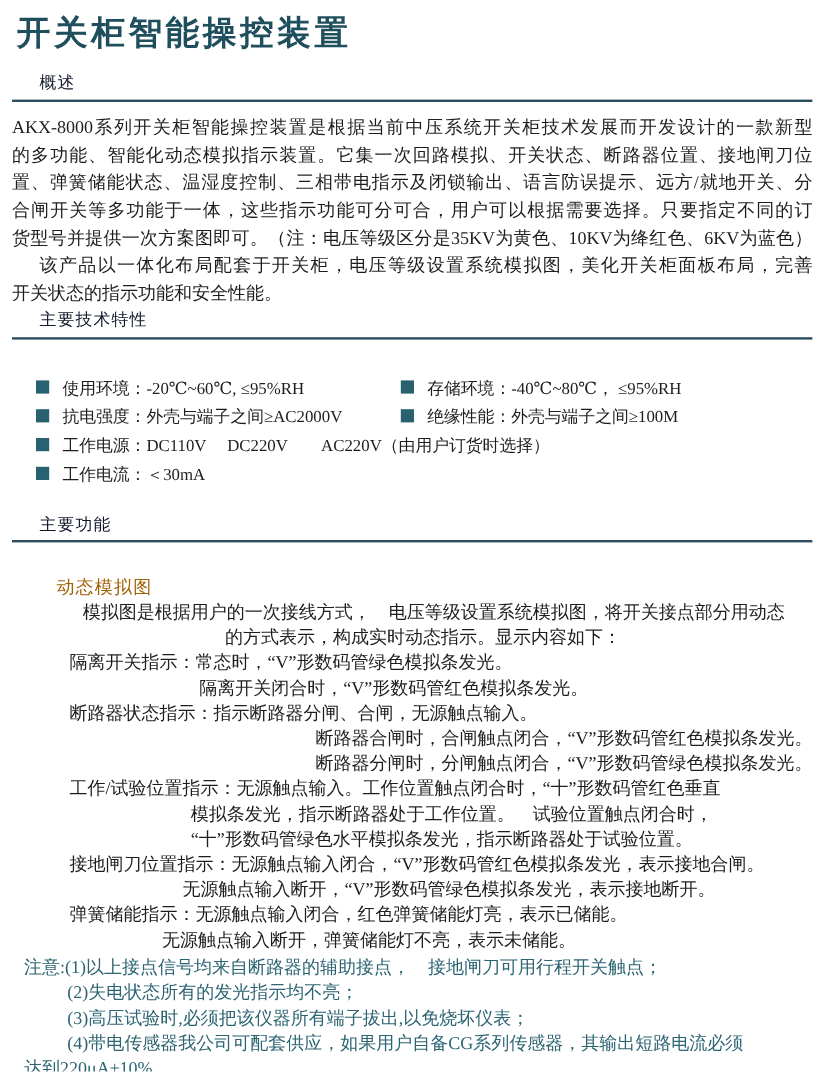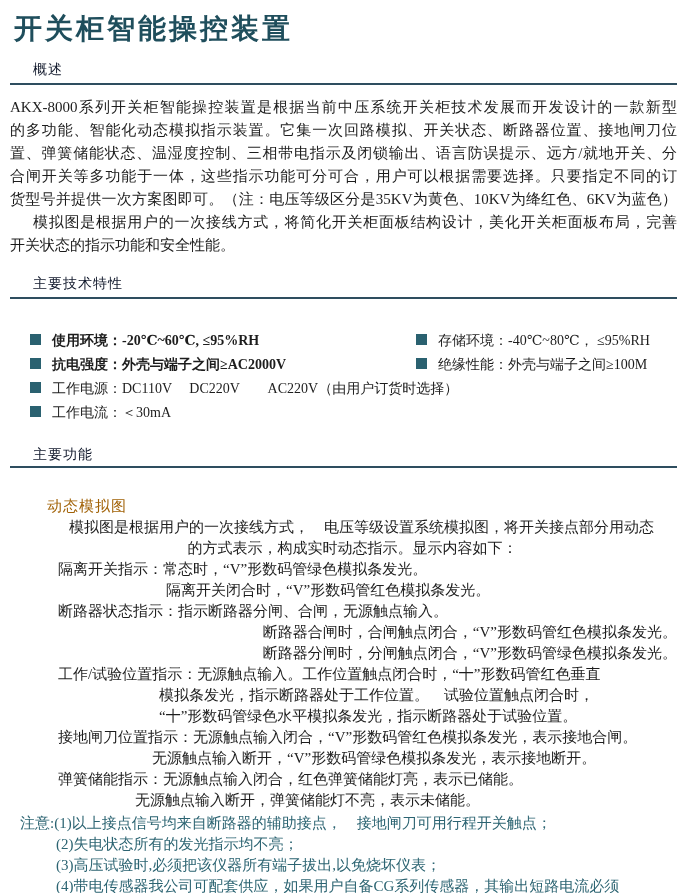--- a/index.html
+++ b/index.html
@@ -15,32 +15,32 @@
     font-size:28px;font-weight:bold;letter-spacing:3px;
     color:#1f4e5c;line-height:38px;
   }
 
   .section-head{
     margin-top:13px;
     border-bottom:2px solid #2e4d5f;
     padding:0 0 5px 23px;
     color:#0f172a;font-size:14px;letter-spacing:1px;line-height:17px;
   }
-  .section-head.tech{margin-top:18px;}
+  .section-head.tech{margin-top:2px;}
   .section-head.func{margin-top:21px;padding-bottom:3px;}
 
   .para{margin-top:11px;font-size:15px;line-height:23px;}
   .para .line{white-space:normal;}
   .para .line.j{text-align:justify;text-align-last:justify;}
   .para .line.ind2{padding-left:23px;}
 
   .tech-list{margin:30px 0 0 20px;font-size:14px;line-height:24px;}
   .trow{white-space:nowrap;}
   .titem{display:inline-block;}
-  .titem.w{width:386px;font-weight:bold;}
+  .titem.w{width:304px;}
   .sq{
     display:inline-block;width:11px;height:11px;
     background:#2a6170;margin-right:11px;
   }
 
   .subsection{
     margin:28px 0 0 37px;
     color:#a16207;font-size:15px;line-height:21px;letter-spacing:1px;
   }
 
@@ -69,21 +69,21 @@
   <div class="section-head">
     <span>概述</span>
   </div>
 
   <div class="para">
     <div class="line j">AKX-8000系列开关柜智能操控装置是根据当前中压系统开关柜技术发展而开发设计的一款新型</div>
     <div class="line j">的多功能、智能化动态模拟指示装置。它集一次回路模拟、开关状态、断路器位置、接地闸刀位</div>
     <div class="line j">置、弹簧储能状态、温湿度控制、三相带电指示及闭锁输出、语言防误提示、远方/就地开关、分</div>
     <div class="line j">合闸开关等多功能于一体，这些指示功能可分可合，用户可以根据需要选择。只要指定不同的订</div>
     <div class="line j">货型号并提供一次方案图即可。（注：电压等级区分是35KV为黄色、10KV为绛红色、6KV为蓝色）</div>
-    <div class="line j ind2">模拟图是根据用户的一次接线方式，将简化开关柜面板结构设计，美化开关柜面板布局，完善</div>
+    <div class="line j ind2">该产品以一体化布局配套于开关柜，电压等级设置系统模拟图，美化开关柜面板布局，完善</div>
     <div class="line">开关状态的指示功能和安全性能。</div>
   </div>
 
   <div class="section-head tech">
     <span>主要技术特性</span>
   </div>
 
   <div class="tech-list">
     <div class="trow">
       <span class="titem w"><span class="sq"></span><span>使用环境：-20℃~60℃, ≤95%RH</span></span><span class="titem"><span class="sq"></span><span>存储环境：-40℃~80℃， ≤95%RH</span></span>

